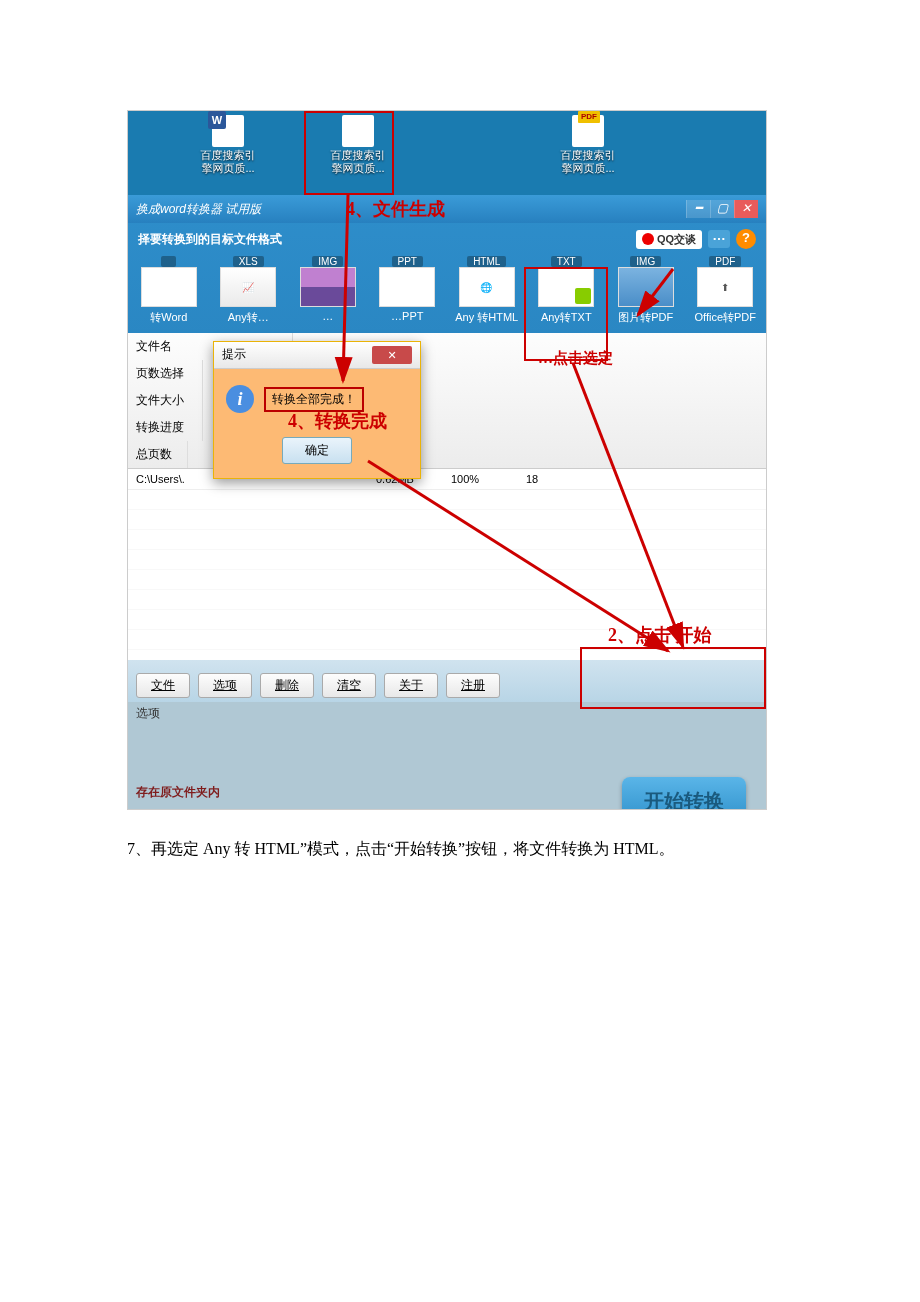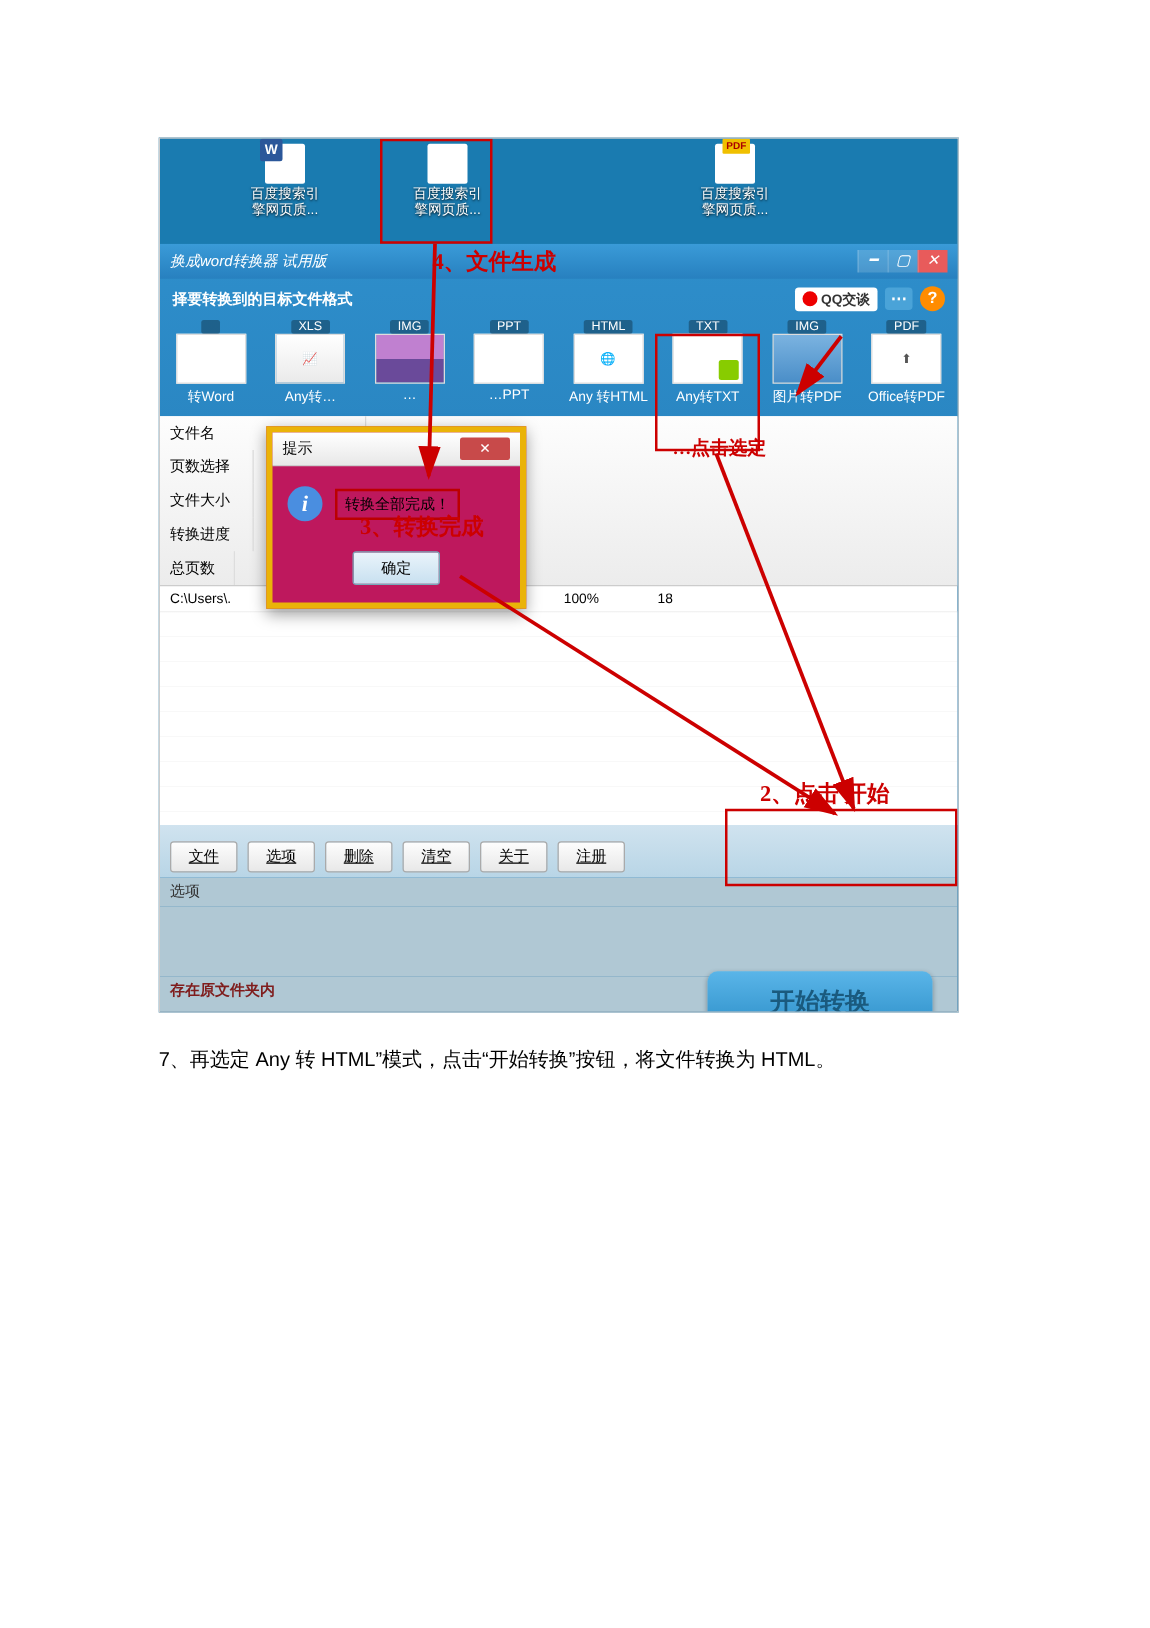--- a/index.html
+++ b/index.html
@@ -61,40 +61,40 @@
   .trow { display:flex; font-size:11px; border-bottom:1px solid #eee; }
   .trow > div { padding:4px 8px; }
   .trow .c1 { width:165px; } .trow .c2 { width:75px; } .trow .c3 { width:75px; } .trow .c4 { width:75px; } .trow .c5 { width:60px; }
   .emptyrows { height:170px; background:repeating-linear-gradient(#fff,#fff 19px,#f8f8f8 19px,#f8f8f8 20px); }
 
   
   .btmbar { background:linear-gradient(#d0e3ef,#b8d5e6); padding:8px 8px 0; display:flex; gap:8px; align-items:center; position:relative; height:42px;text-decoration:underline; }
   .tbtn { background:linear-gradient(#fdfdfd,#e8e8e8); border:1px solid #aaa; border-radius:3px; padding:3px 14px; font-size:12px; cursor:pointer; }
   .opts { background:#b0c8d4; color:#333; font-size:12px; padding:3px 8px; }
   .save { background:#b0c8d4; color:#7f1d1d; font-size:12px; font-weight:bold; padding:3px 8px 8px; }
-  .startbtn { position:absolute; right:20px; bottom:-44px; width:180px; height:48px; background:linear-gradient(#5ab5e8,#2d8fc9); color:#1a5a7e; font-size:20px; font-weight:bold; border-radius:8px; display:flex; align-items:center; justify-content:center; cursor:pointer; box-shadow:0 2px 4px rgba(0,0,0,.3); }
+  .startbtn { position:absolute; right:20px; bottom:-44px; width:124px; height:48px; background:linear-gradient(#5ab5e8,#2d8fc9); color:#1a5a7e; font-size:20px; font-weight:bold; border-radius:8px; display:flex; align-items:center; justify-content:center; cursor:pointer; box-shadow:0 2px 4px rgba(0,0,0,.3); }
   .startwrap { background:#b0c8d4; height:56px; position:relative; }
 
   
-  .dialog { position:absolute; top:230px; left:85px; width:208px; background:#be185d; border:5px solid #eab308; box-shadow:0 4px 12px rgba(0,0,0,.4); z-index:20; }
+  .dialog { position:absolute; top:230px; left:85px; width:208px; background:#fdba74; border:1px solid #eab308; box-shadow:0 4px 12px rgba(0,0,0,.4); z-index:20; }
   .dlg-title { background:linear-gradient(#fff,#e8e8e8); font-size:12px; padding:4px 8px; display:flex; justify-content:space-between; border-bottom:1px solid #ccc; }
   .dlg-close { width:40px; height:18px; background:#c84a4a; color:#fff; text-align:center; border-radius:2px; font-size:11px; line-height:18px; cursor:pointer; }
   .dlg-body { padding:16px 12px; display:flex; align-items:center; gap:10px; font-size:12px; }
   .info-icon { width:28px; height:28px; border-radius:50%; background:#4a8ee0; color:#fff; font-size:18px; font-weight:bold; text-align:center; line-height:28px; font-style:italic; font-family:serif; }
   .dlg-msg { border:2px solid #b00; padding:2px 6px; }
   .dlg-foot { text-align:center; padding:8px 0 14px; }
   .okbtn { background:linear-gradient(#eaf4fb,#c8e0f0); border:1px solid #7ab; border-radius:3px; padding:4px 22px; font-size:12px; cursor:pointer; }
 
   
   .anno { position:absolute; color:#c00; font-size:18px; font-weight:bold; z-index:30; pointer-events:none; font-family:SimSun; }
   .redbox { position:absolute; border:2px solid #c00; z-index:25; pointer-events:none; }
   svg.arrows { position:absolute; top:0; left:0; width:100%; height:100%; z-index:22; pointer-events:none; }
 
   
-  .caption { margin:26px 127px 0; font-size:16px; font-family:Liberation Sans, sans-serif; line-height:1.6; }
+  .caption { margin:26px 127px 0; font-size:16px; font-family:Liberation Serif, serif; line-height:1.6; }
 </style>
 </head>
 <body>
 
 <div class="page">
   <div class="screenshot">
 
     <div class="desktop">
       <div class="dicon">
         <div class="fi">
@@ -189,21 +189,21 @@
       <div class="dlg-foot">
         <button class="okbtn">确定</button>
       </div>
     </div>
 
     <div class="redbox" style="top:0;left:176px;width:90px;height:84px"></div>
     <div class="redbox" style="top:156px;left:396px;width:84px;height:94px"></div>
     <div class="redbox" style="top:536px;left:452px;width:186px;height:62px"></div>
 
     <div class="anno" style="top:86px;left:218px">4、文件生成</div>
-    <div class="anno" style="top:298px;left:160px">3、转换完成</div>
+    <div class="anno" style="top:298px;left:160px">4、转换完成</div>
     <div class="anno" style="top:238px;left:410px;font-size:15px">…点击选定</div>
     <div class="anno" style="top:512px;left:480px">2、点击 开始</div>
 
     <svg class="arrows">
       <defs>
           <marker id="ah" markerWidth="10" markerHeight="10" refX="8" refY="3" orient="auto">
             <path d="M0,0 L9,3 L0,6 Z" fill="#c00"></path>
           </marker>
         </defs>
       <line x1="220" y1="84" x2="215" y2="270" stroke="#c00" stroke-width="3" marker-end="url(#ah)"></line>

